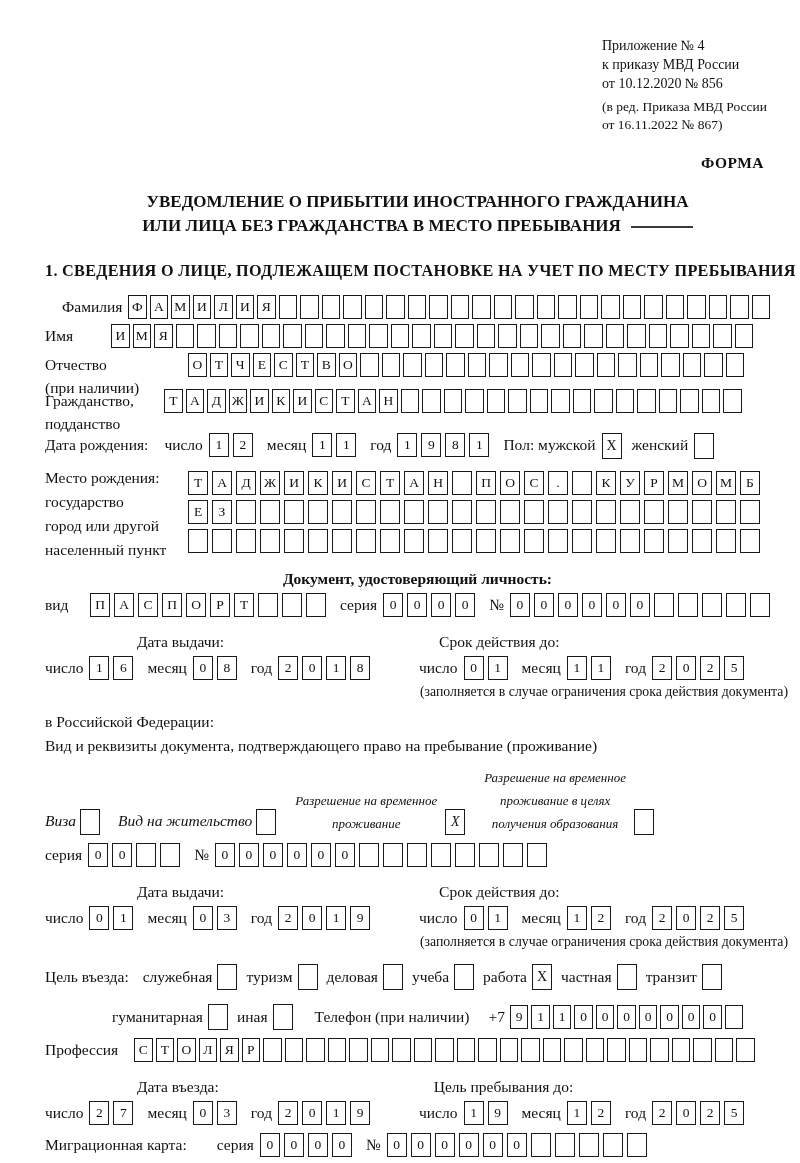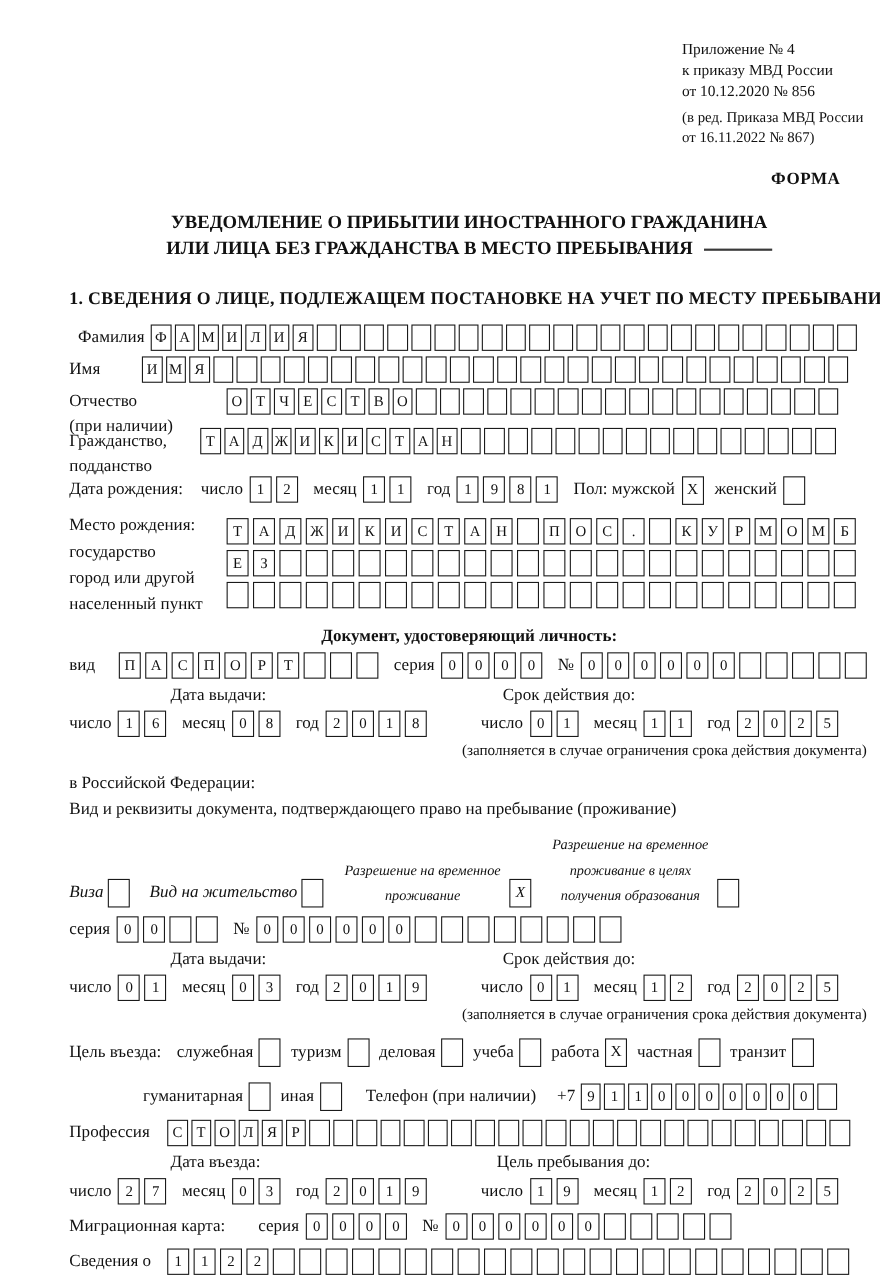--- a/index.html
+++ b/index.html
@@ -1,19 +1,19 @@
 <!DOCTYPE html>
 <html><head>
 <meta charset="utf-8">
 <style>
   html,body{margin:0;padding:0;background:#fff;}
   .page{
     width:800px;height:1163px;background:#fff;color:#111;
     font-family:"Liberation Serif","DejaVu Serif",serif;
-    box-sizing:border-box;padding:36px 10px 0 63px;position:relative;overflow:hidden;
+    box-sizing:border-box;padding:36px 10px 0 45px;position:relative;overflow:hidden;
   }
   
   .appendix{margin-left:557px;font-size:14px;line-height:19px;}
   .appendix .rev{margin-top:5px;font-size:13.5px;line-height:18px;}
   .forma{text-align:right;padding-right:26px;font-weight:bold;font-size:15.5px;margin-top:20px;letter-spacing:.5px;}
   
   .title{text-align:center;font-weight:bold;font-size:17px;line-height:24px;margin-top:18px;}
   .uline{display:inline-block;width:62px;border-bottom:2.2px solid #3a3a3a;margin-left:10px;transform:translateY(-3px);}
   .sec-heading{font-weight:bold;font-size:16.2px;margin-top:24px;letter-spacing:.3px;white-space:nowrap;}
   
@@ -27,21 +27,21 @@
     box-sizing:border-box;display:inline-flex;align-items:center;justify-content:center;
     width:18.5px;height:24px;border:1.8px solid #1a1a1a;margin-right:3px;
     font-size:13.5px;line-height:1;
   }
   .med .cell{width:20px;margin-right:4px;}
   .chk .cell{width:20px;height:26px;margin-right:0;font-size:14px;}
   .w66{width:66px;} .w143{width:143px;} .w119{width:119px;} .w45{width:45px;} .w89{width:89px;}
   .bp-rows .cells{margin-bottom:5px;}
   .lbl-lines div{line-height:24px;font-size:15.5px;white-space:nowrap;}
   .doc-heading{text-align:center;font-weight:bold;font-size:15.5px;margin-top:8px;}
-  .dates-labels{display:flex;font-size:15.5px;margin-top:6px;text-align:right;}
+  .dates-labels{display:flex;font-size:15.5px;margin-top:16px;text-align:right;}
   .dl1{margin-left:92px;} .dl2{margin-left:215px;}
   .dg{display:flex;align-items:center;}
   .dg2{margin-left:45px;}
   .note{text-align:right;font-size:13.8px;margin-top:4px;padding-right:2px;}
   .para{font-size:15.5px;line-height:24px;margin-top:10px;}
   .permit-row{display:flex;align-items:flex-end;margin-top:8px;font-style:italic;}
   .permit-row .word{margin:0 4px 0 0;line-height:28px;}
   .permit-row .gap18{margin-left:18px;}
   .ml-lbl{text-align:center;font-size:13px;line-height:23px;margin:0 8px 0 19px;}
   .purpose-row{display:flex;align-items:center;margin-top:14px;flex-wrap:nowrap;}

